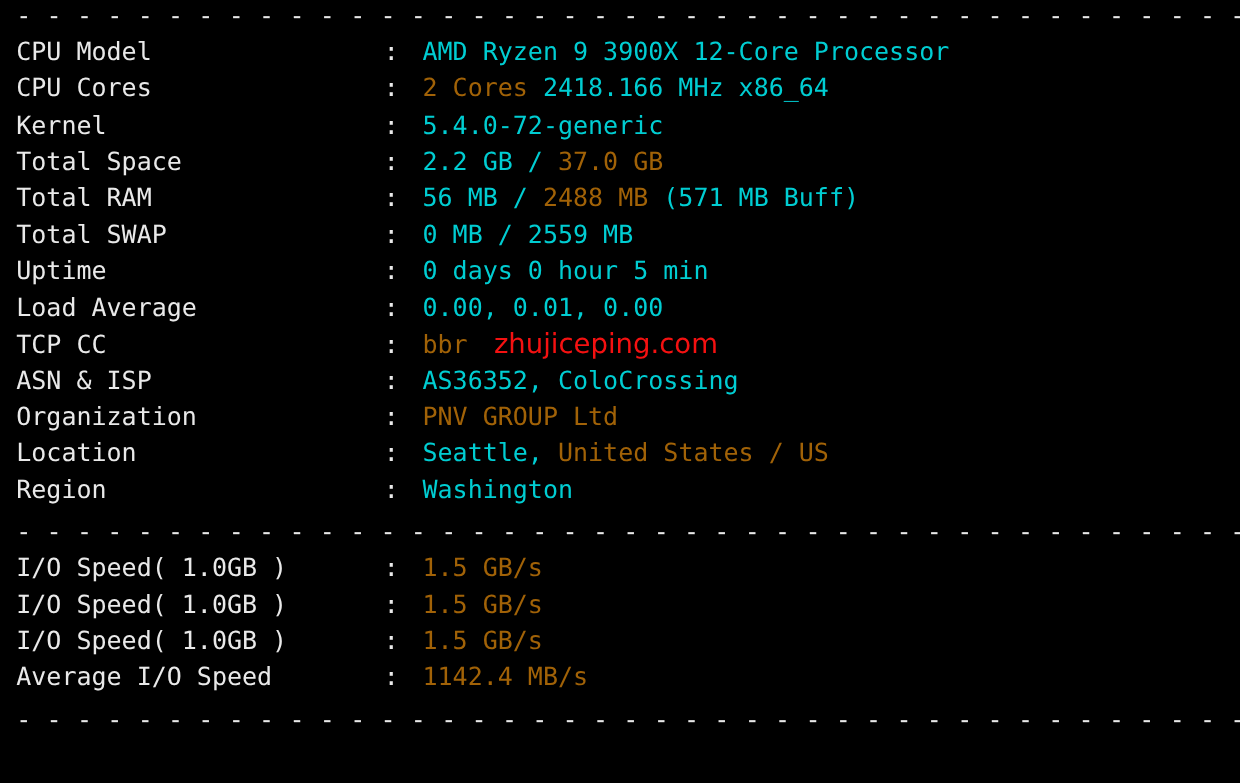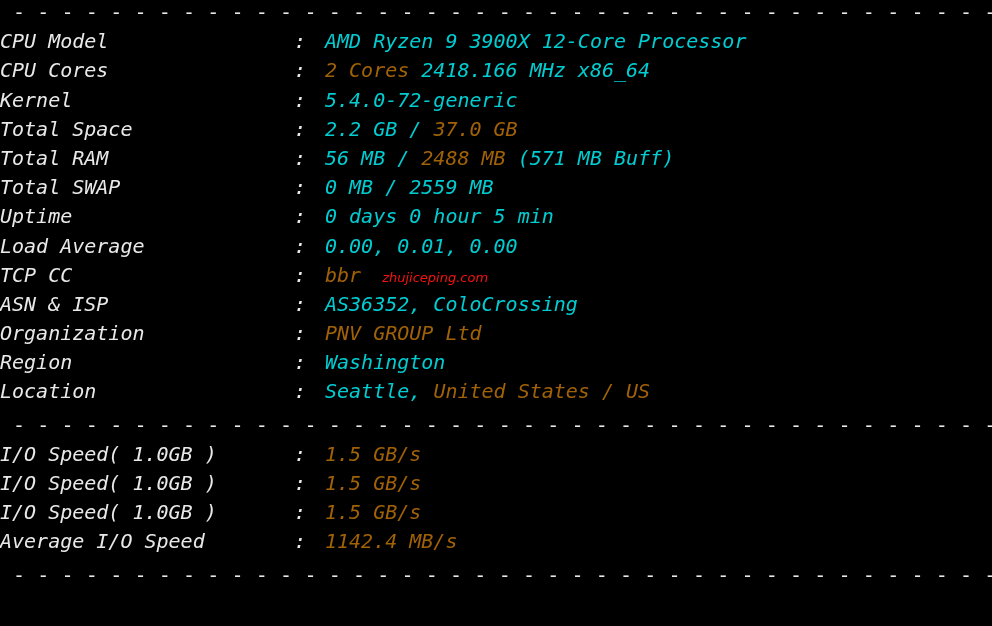--- a/index.html
+++ b/index.html
@@ -37,21 +37,21 @@
     font-size: 20px;
     white-space: pre;
     overflow: hidden;
     letter-spacing: 0.1px;
   }
   .sep-top    { margin-top: -2px; }
   .sep-mid    { margin-top: 4px; }
   .sep-bottom { margin-top: 4px; }
 
   .rows {
-    font-style: italic;
+    padding-left: 13px;
   }
 
   .row {
     height: 29.2px;
     line-height: 29.2px;
     white-space: pre;
     position: relative;
     overflow: visible;
   }
 
@@ -69,21 +69,21 @@
   }
   .val {
     white-space: pre;
   }
 
   .c-cyan   { color: #00cdd2; }
   .c-yellow { color: #a16207; }
 
   .watermark {
     font-family: "DejaVu Sans", "Liberation Sans", sans-serif;
-    font-size: 13px;
+    font-size: 22px;
     color: #f41111;
     letter-spacing: 0px;
     padding-left: 21px;
     vertical-align: baseline;
   }
 </style>
 </head>
 <body>
 
 <div id="terminal">
@@ -95,22 +95,22 @@
       <div class="row"><span class="lbl">CPU Cores</span><span class="colon">:</span><span class="val"><span class="c-yellow">2 Cores </span><span class="c-cyan">2418.166 MHz x86_64</span></span></div>
       <div class="row"><span class="lbl">Kernel</span><span class="colon">:</span><span class="val"><span class="c-cyan">5.4.0-72-generic</span></span></div>
       <div class="row"><span class="lbl">Total Space</span><span class="colon">:</span><span class="val"><span class="c-cyan">2.2 GB / </span><span class="c-yellow">37.0 GB</span></span></div>
       <div class="row"><span class="lbl">Total RAM</span><span class="colon">:</span><span class="val"><span class="c-cyan">56 MB / </span><span class="c-yellow">2488 MB </span><span class="c-cyan">(571 MB Buff)</span></span></div>
       <div class="row"><span class="lbl">Total SWAP</span><span class="colon">:</span><span class="val"><span class="c-cyan">0 MB / 2559 MB</span></span></div>
       <div class="row"><span class="lbl">Uptime</span><span class="colon">:</span><span class="val"><span class="c-cyan">0 days 0 hour 5 min</span></span></div>
       <div class="row"><span class="lbl">Load Average</span><span class="colon">:</span><span class="val"><span class="c-cyan">0.00, 0.01, 0.00</span></span></div>
       <div class="row"><span class="lbl">TCP CC</span><span class="colon">:</span><span class="val"><span class="c-yellow">bbr</span></span><span class="watermark">zhujiceping.com</span></div>
       <div class="row"><span class="lbl">ASN &amp; ISP</span><span class="colon">:</span><span class="val"><span class="c-cyan">AS36352, ColoCrossing</span></span></div>
       <div class="row"><span class="lbl">Organization</span><span class="colon">:</span><span class="val"><span class="c-yellow">PNV GROUP Ltd</span></span></div>
+      <div class="row"><span class="lbl">Location</span><span class="colon">:</span><span class="val"><span class="c-cyan">Seattle, </span><span class="c-yellow">United States / US</span></span></div>
       <div class="row"><span class="lbl">Region</span><span class="colon">:</span><span class="val"><span class="c-cyan">Washington</span></span></div>
-      <div class="row"><span class="lbl">Location</span><span class="colon">:</span><span class="val"><span class="c-cyan">Seattle, </span><span class="c-yellow">United States / US</span></span></div>
     </div>
 
   <div class="sep sep-mid">- - - - - - - - - - - - - - - - - - - - - - - - - - - - - - - - - - - - - - - - - - - - - - - - - - - - - - - - - -</div>
 
   <div class="rows" id="io-rows">
       <div class="row"><span class="lbl">I/O Speed( 1.0GB )</span><span class="colon">:</span><span class="val"><span class="c-yellow">1.5 GB/s</span></span></div>
       <div class="row"><span class="lbl">I/O Speed( 1.0GB )</span><span class="colon">:</span><span class="val"><span class="c-yellow">1.5 GB/s</span></span></div>
       <div class="row"><span class="lbl">I/O Speed( 1.0GB )</span><span class="colon">:</span><span class="val"><span class="c-yellow">1.5 GB/s</span></span></div>
       <div class="row"><span class="lbl">Average I/O Speed</span><span class="colon">:</span><span class="val"><span class="c-yellow">1142.4 MB/s</span></span></div>
     </div>

